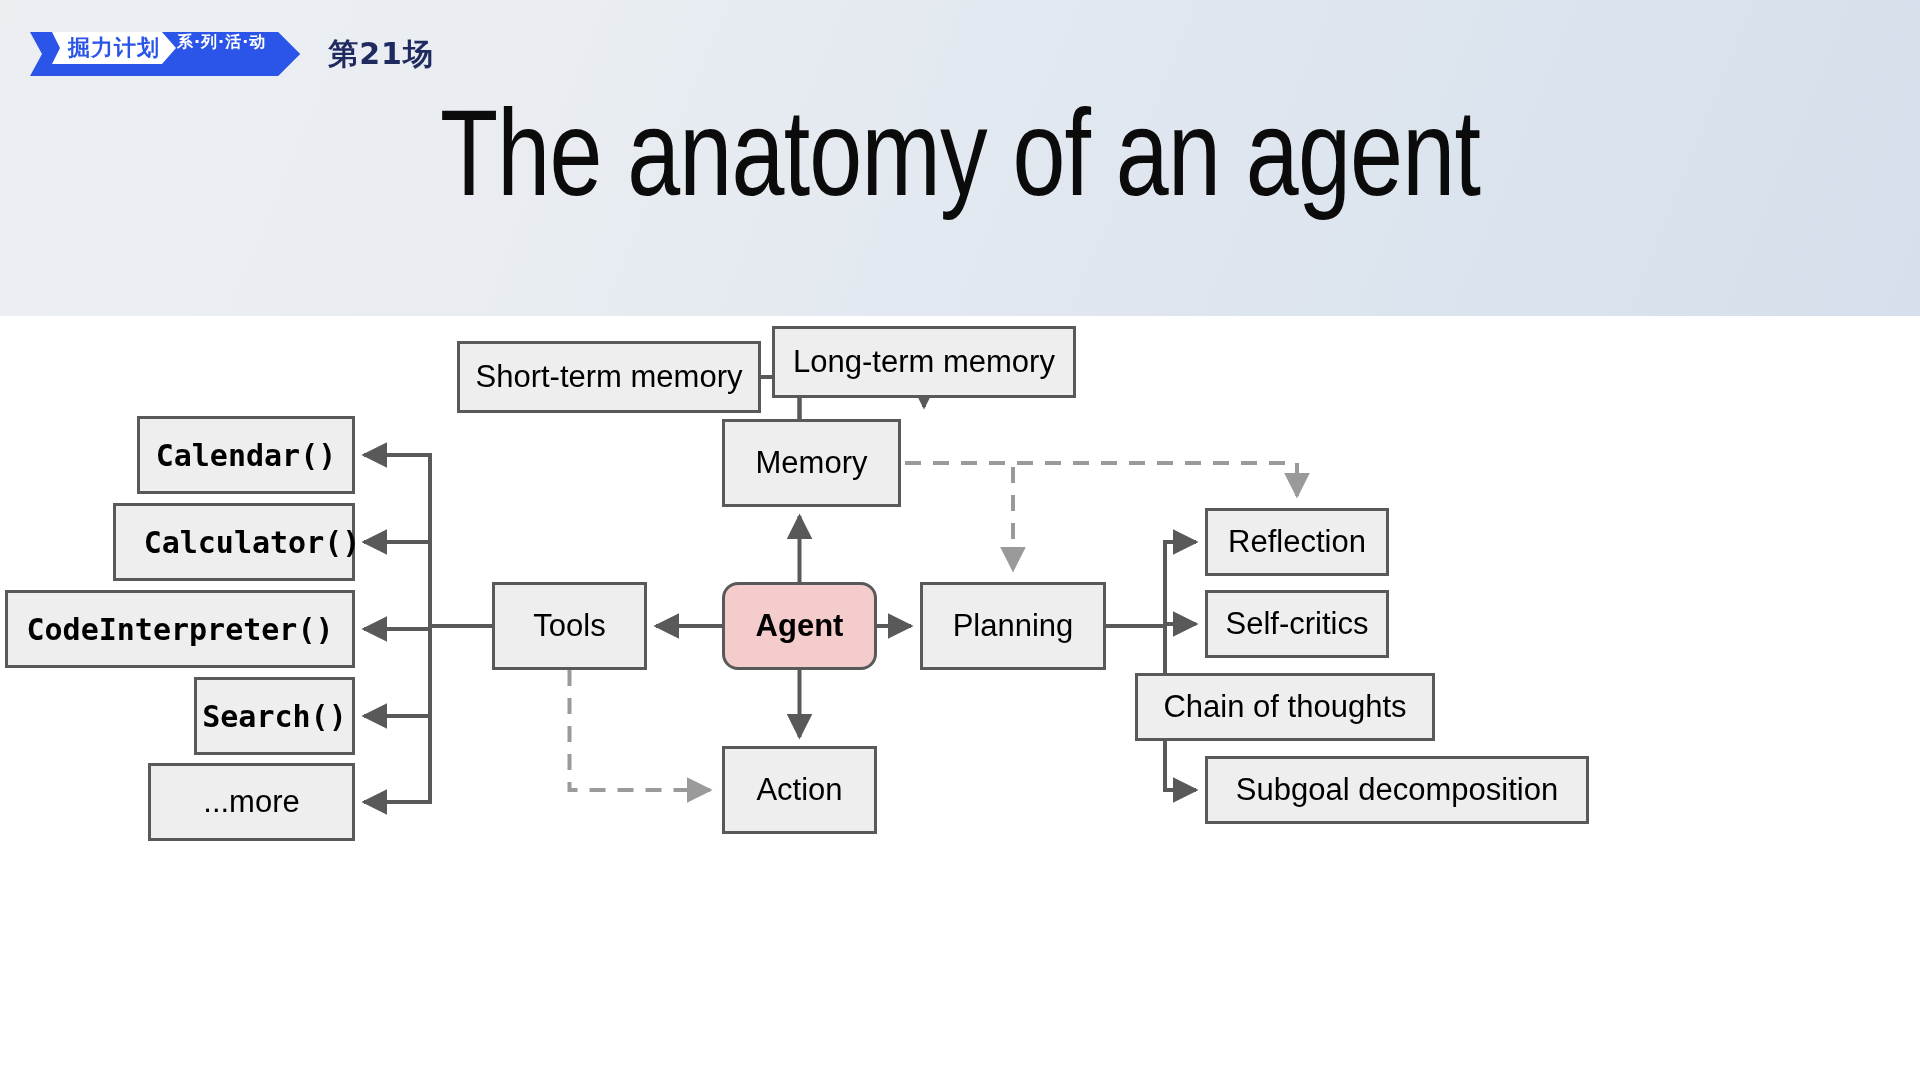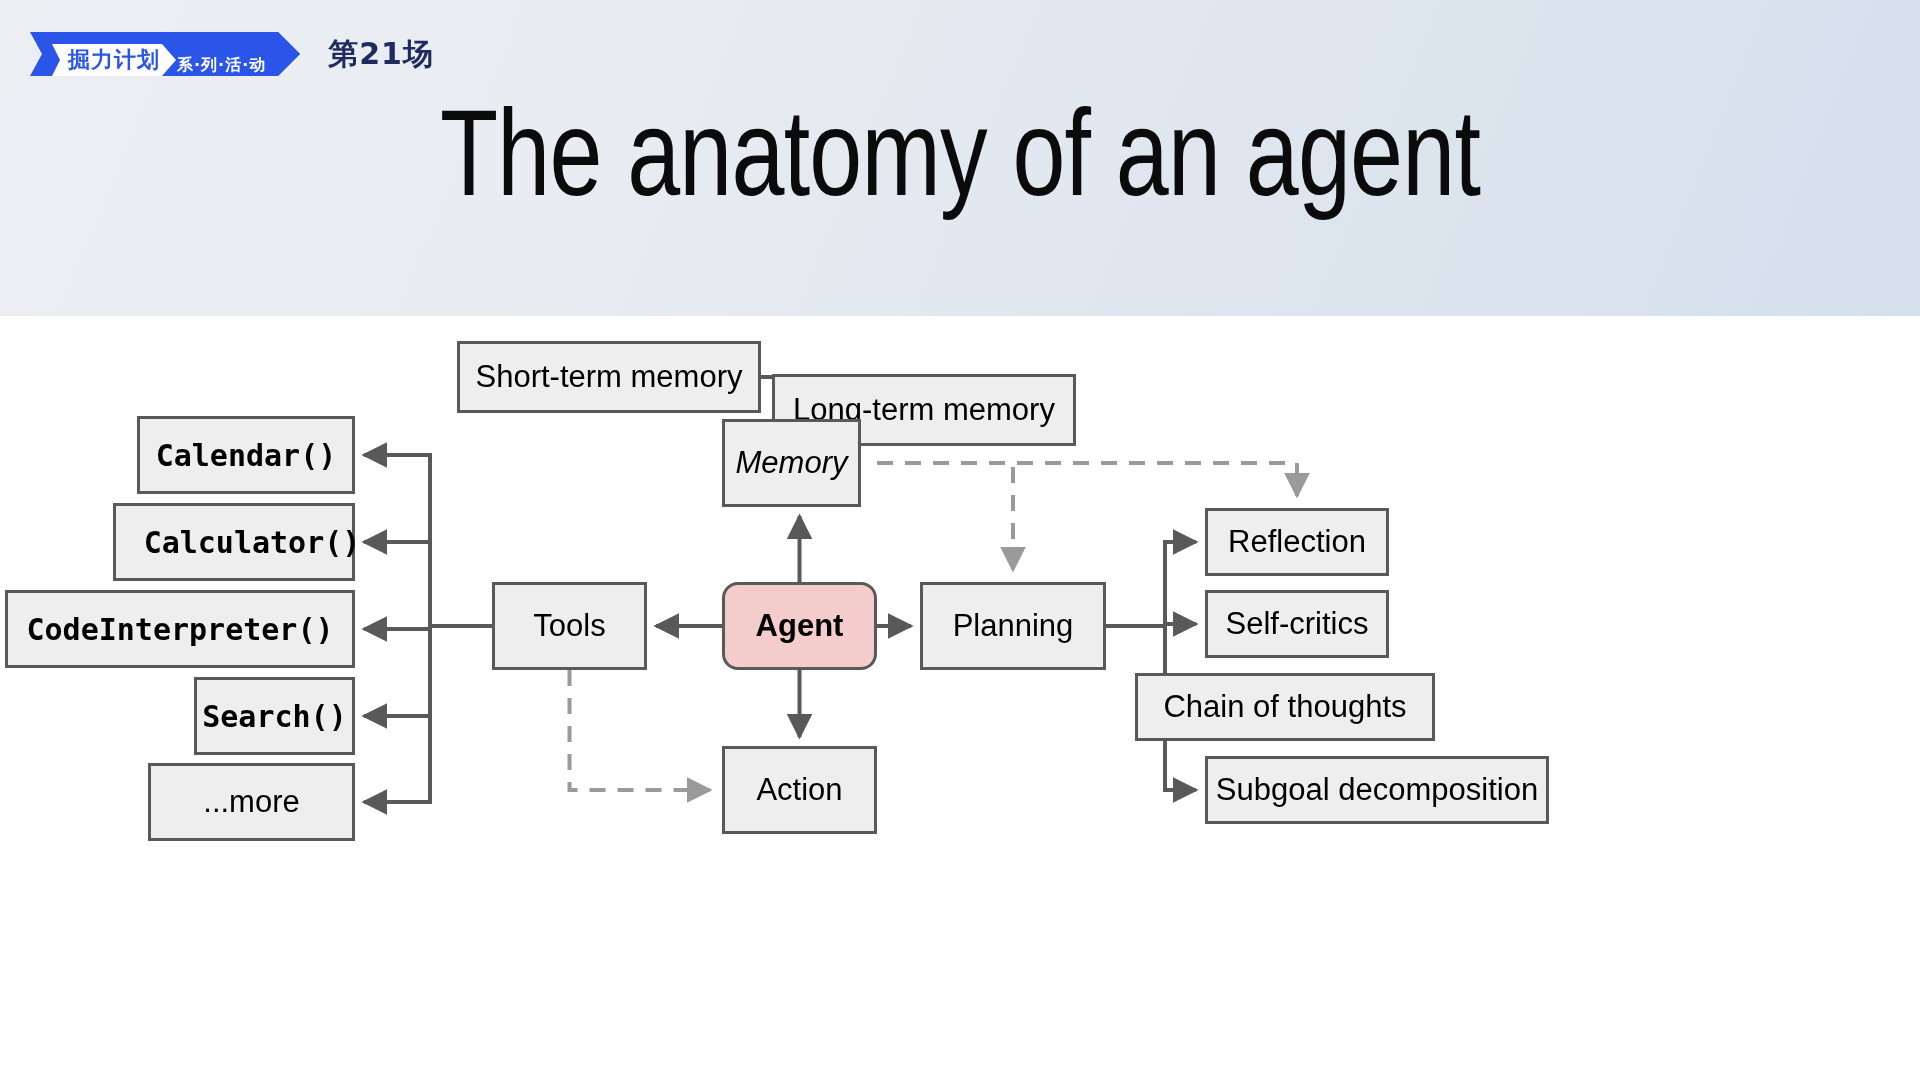--- a/index.html
+++ b/index.html
@@ -33,21 +33,21 @@
     left: 30px;
     top: 30px;
     display: flex;
     align-items: center;
     height: 48px;
   }
 
   .badge-chip {
     position: relative;
     display: flex;
-    align-items: flex-end;
+    align-items: flex-start;
     height: 44px;
     background: #2a55e8;
     padding: 0 34px 0 8px;
     clip-path: polygon(0 0, calc(100% - 22px) 0, 100% 50%, calc(100% - 22px) 100%, 0 100%, 12px 50%);
     padding-left: 22px;
   }
 
   .badge-inner {
     display: flex;
     align-items: center;
@@ -188,24 +188,24 @@
           <path d="M 1106 310 L 1165 310 L 1165 474 L 1196 474" stroke="#595959" stroke-width="4" marker-end="url(#ah-solid)"></path>
           <path d="M 877 147 L 1013 147 L 1013 254" stroke="#9a9a9a" stroke-width="4" stroke-dasharray="16 12" marker-end="url(#ah-dash)"></path>
           <path d="M 877 147 L 1297 147 L 1297 180" stroke="#9a9a9a" stroke-width="4" stroke-dasharray="16 12" marker-end="url(#ah-dash)"></path>
           <path d="M 569.5 354 L 569.5 474 L 710 474" stroke="#9a9a9a" stroke-width="4" stroke-dasharray="16 12" marker-end="url(#ah-dash)"></path>
         </g>
     </svg>
     <div id="node-layer">
         <div class="node" style="left: 457px; top: 25px; width: 304px; height: 72px;">
           <span>Short-term memory</span>
         </div>
-        <div class="node" style="left: 772px; top: 10px; width: 304px; height: 72px; margin-top: 48px;">
+        <div class="node" style="left: 772px; top: 10px; width: 304px; height: 72px;">
           <span>Long-term memory</span>
         </div>
-        <div class="node" style="left: 722px; top: 103px; width: 139px; height: 88px; font-style: italic;">
+        <div class="node" style="left: 722px; top: 103px; width: 179px; height: 88px;">
           <span>Memory</span>
         </div>
         <div class="node mono" style="left: 137px; top: 100px; width: 218px; height: 78px;">
           <span>Calendar()</span>
         </div>
         <div class="node mono" style="left: 113px; top: 187px; width: 242px; height: 78px; padding-left: 36px;">
           <span>Calculator()</span>
         </div>
         <div class="node mono" style="left: 5px; top: 274px; width: 350px; height: 78px;">
           <span>CodeInterpreter()</span>
@@ -230,19 +230,19 @@
         </div>
         <div class="node" style="left: 1205px; top: 192px; width: 184px; height: 68px;">
           <span>Reflection</span>
         </div>
         <div class="node" style="left: 1205px; top: 274px; width: 184px; height: 68px;">
           <span>Self-critics</span>
         </div>
         <div class="node" style="left: 1135px; top: 357px; width: 300px; height: 68px;">
           <span>Chain of thoughts</span>
         </div>
-        <div class="node" style="left: 1205px; top: 440px; width: 344px; height: 68px;">
+        <div class="node" style="left: 1205px; top: 440px; width: 384px; height: 68px;">
           <span>Subgoal decomposition</span>
         </div>
       </div>
   </div>
 
 </div>
 
 </body></html>

